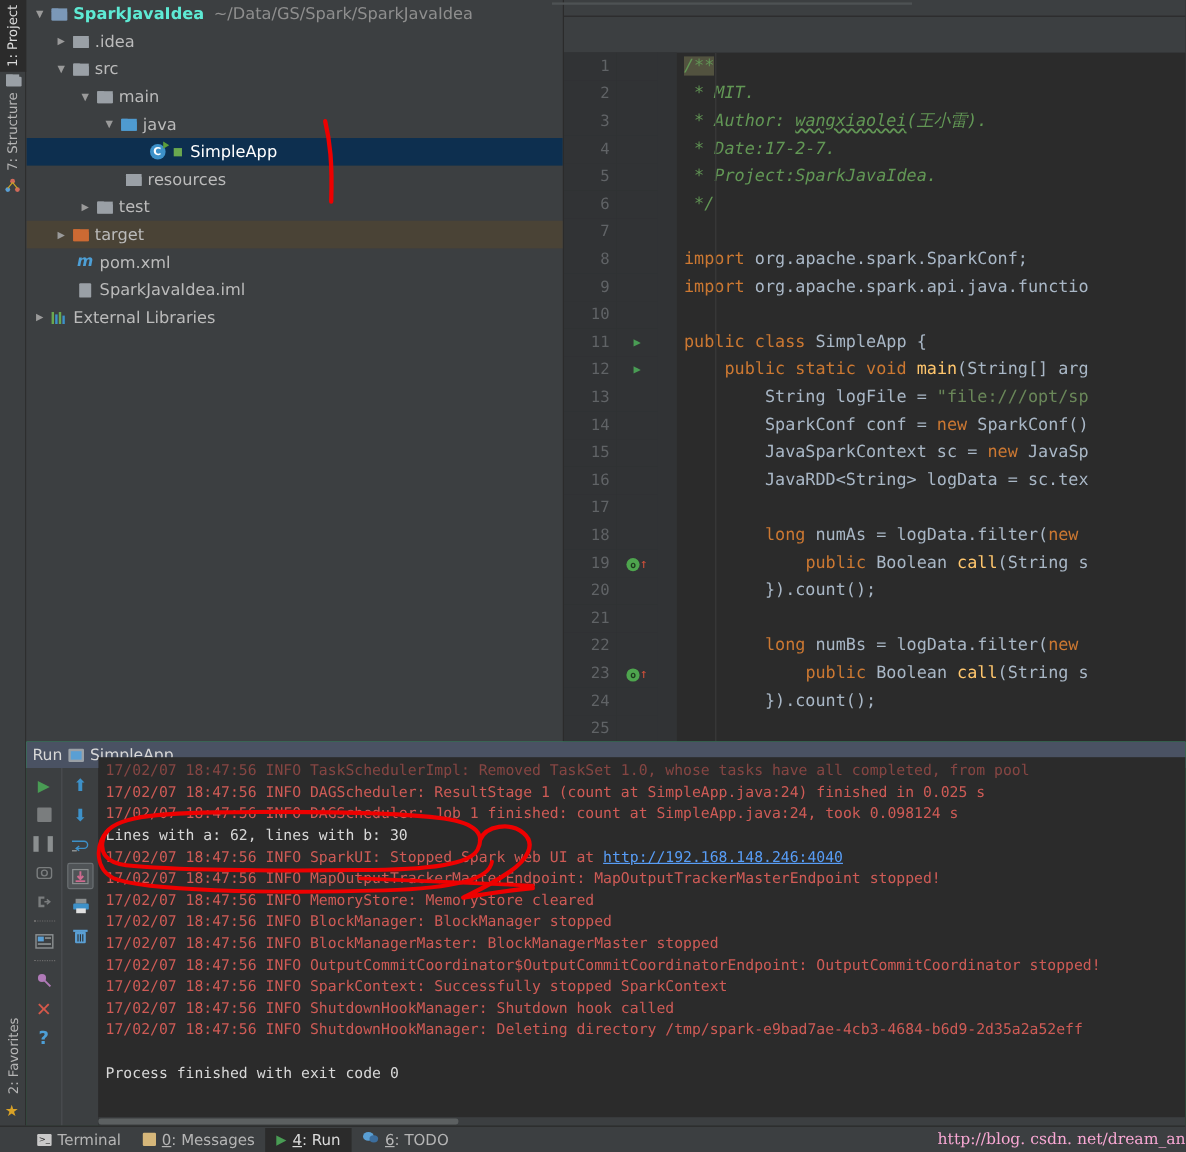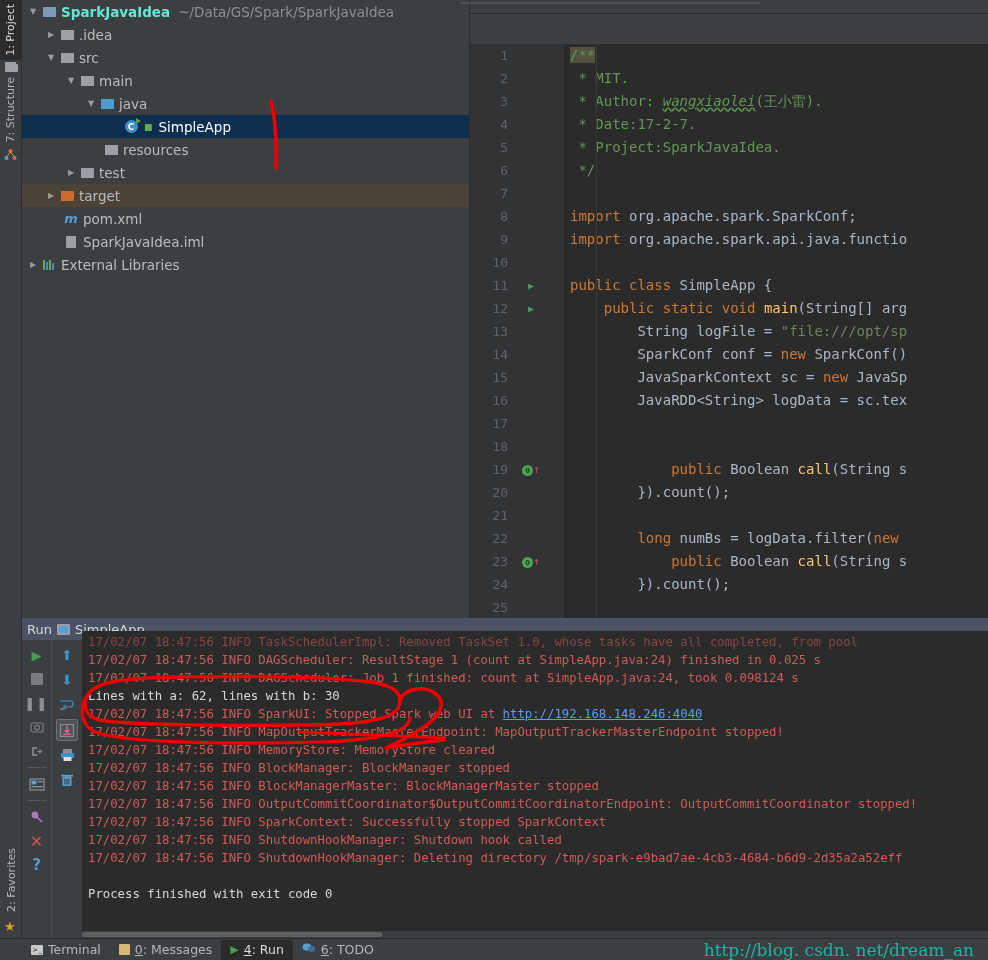--- a/index.html
+++ b/index.html
@@ -81,21 +81,21 @@
   .gmark { width:34px; flex:0 0 34px; background:#313335; position:relative;
      color:#888; font-size:10px; text-align:center; }
   .fold { width:16px; flex:0 0 16px; background:#313335; color:#8c8c8c;
      font-size:10px; text-align:center; }
   .ctext { padding-left:6px; flex:1 1 auto; }
   .gutter-bg { position:absolute; left:0; top:0; width:94px; height:100%;
      background:#313335; }
   .gutter-sep { position:absolute; left:126px; top:0; width:1px; height:100%;
      background:#3b3b3b; }
 
-  .c-cmt   { color:#629755; }
+  .c-cmt   { color:#629755; font-style:italic; }
   .c-cmt-hl{ color:#629755; font-style:italic; background:#52523f; }
   .c-cmt-u { color:#629755; font-style:italic; text-decoration:underline wavy #629755; }
   .c-kw    { color:#cc7832; }
   .c-txt   { color:#a9b7c6; }
   .c-str   { color:#6a8759; }
   .c-meth  { color:#ffc66d; }
 
   .runarrow { color:#499c54; font-size:10px; }
   .ovr { display:inline-block; width:11px; height:11px; border-radius:50%;
     background:#4ea54e; color:#1d3a1d; font-size:8px; font-weight:bold;
@@ -142,22 +142,22 @@
     background:#3c3f41; border-top:1px solid #2b2b2b; display:flex;
     align-items:center; font-size:12.5px; color:#b5b5b5; }
   .sb-item { display:flex; align-items:center; gap:5px; padding:2px 9px;
     height:20px; white-space:nowrap; }
   .sb-item.active { background:#2b2b2b; color:#dcdcdc; }
   .sb-item u { text-decoration:underline; }
   .term-ico { width:12px;height:10px;background:#c9c9c9;color:#2b2b2b;font-size:7px;
     display:flex;align-items:center;justify-content:center;border-radius:1px;}
   .msg-ico { width:11px;height:11px;background:#d6b77a;border-radius:1px; }
   .todo-ico { font-size:11px; }
-  .watermark { margin-left:auto; padding-right:14px; font-size:17px;
-    color:#14b8a6; font-family:"DejaVu Serif","Liberation Serif",serif; }
+  .watermark { margin-left:auto; font-size:13px;
+    color:#f9a8d4; font-family:"DejaVu Serif","Liberation Serif",serif; }
   .leftbot { position:absolute; left:0; top:900px; width:22px; height:38px;
     display:flex; flex-direction:column; align-items:center; }
 
   
   .annot { position:absolute; left:0; top:0; width:988px; height:960px;
     pointer-events:none; }
 </style>
 </head>
 <body>
 
@@ -301,21 +301,21 @@
           <div class="code-line"><div class="gutter">8</div><div class="gmark"></div><div class="fold"></div><div class="ctext"><span class="c-kw">import</span><span class="c-txt"> org.apache.spark.SparkConf;</span></div></div>
           <div class="code-line"><div class="gutter">9</div><div class="gmark"></div><div class="fold">△</div><div class="ctext"><span class="c-kw">import</span><span class="c-txt"> org.apache.spark.api.java.functio</span></div></div>
           <div class="code-line"><div class="gutter">10</div><div class="gmark"></div><div class="fold"></div><div class="ctext"><span class="c-txt"></span></div></div>
           <div class="code-line"><div class="gutter">11</div><div class="gmark"><span class="runarrow">▶</span></div><div class="fold"></div><div class="ctext"><span class="c-kw">public class</span><span class="c-txt"> SimpleApp {</span></div></div>
           <div class="code-line"><div class="gutter">12</div><div class="gmark"><span class="runarrow">▶</span></div><div class="fold">▽</div><div class="ctext"><span class="c-txt">    </span><span class="c-kw">public static void</span><span class="c-txt"> </span><span class="c-meth">main</span><span class="c-txt">(String[] arg</span></div></div>
           <div class="code-line"><div class="gutter">13</div><div class="gmark"></div><div class="fold"></div><div class="ctext"><span class="c-txt">        String logFile = </span><span class="c-str">"file:///opt/sp</span></div></div>
           <div class="code-line"><div class="gutter">14</div><div class="gmark"></div><div class="fold"></div><div class="ctext"><span class="c-txt">        SparkConf conf = </span><span class="c-kw">new</span><span class="c-txt"> SparkConf()</span></div></div>
           <div class="code-line"><div class="gutter">15</div><div class="gmark"></div><div class="fold"></div><div class="ctext"><span class="c-txt">        JavaSparkContext sc = </span><span class="c-kw">new</span><span class="c-txt"> JavaSp</span></div></div>
           <div class="code-line"><div class="gutter">16</div><div class="gmark"></div><div class="fold"></div><div class="ctext"><span class="c-txt">        JavaRDD&lt;String&gt; logData = sc.tex</span></div></div>
           <div class="code-line"><div class="gutter">17</div><div class="gmark"></div><div class="fold"></div><div class="ctext"><span class="c-txt"></span></div></div>
-          <div class="code-line"><div class="gutter">18</div><div class="gmark"></div><div class="fold">▽</div></div>
+          <div class="code-line"><div class="gutter">18</div><div class="gmark"></div><div class="fold">▽</div><div class="ctext"><span class="c-txt">        </span><span class="c-kw">long</span><span class="c-txt"> numAs = logData.filter(</span><span class="c-kw">new</span></div></div>
           <div class="code-line"><div class="gutter">19</div><div class="gmark"><span class="ovr">o</span><span class="ovr-arrow">↑</span></div><div class="fold"><span style="display:inline-block;width:1px;height:23px;background:#5a5a5a;"></span></div><div class="ctext"><span class="c-txt">            </span><span class="c-kw">public</span><span class="c-txt"> Boolean </span><span class="c-meth">call</span><span class="c-txt">(String s</span></div></div>
           <div class="code-line"><div class="gutter">20</div><div class="gmark"></div><div class="fold">△</div><div class="ctext"><span class="c-txt">        }).count();</span></div></div>
           <div class="code-line"><div class="gutter">21</div><div class="gmark"></div><div class="fold"></div><div class="ctext"><span class="c-txt"></span></div></div>
           <div class="code-line"><div class="gutter">22</div><div class="gmark"></div><div class="fold">▽</div><div class="ctext"><span class="c-txt">        </span><span class="c-kw">long</span><span class="c-txt"> numBs = logData.filter(</span><span class="c-kw">new</span></div></div>
           <div class="code-line"><div class="gutter">23</div><div class="gmark"><span class="ovr">o</span><span class="ovr-arrow">↑</span></div><div class="fold"><span style="display:inline-block;width:1px;height:23px;background:#5a5a5a;"></span></div><div class="ctext"><span class="c-txt">            </span><span class="c-kw">public</span><span class="c-txt"> Boolean </span><span class="c-meth">call</span><span class="c-txt">(String s</span></div></div>
           <div class="code-line"><div class="gutter">24</div><div class="gmark"></div><div class="fold">△</div><div class="ctext"><span class="c-txt">        }).count();</span></div></div>
           <div class="code-line"><div class="gutter">25</div><div class="gmark"></div><div class="fold"></div><div class="ctext"><span class="c-txt"></span></div></div>
         </div>
     </div>
   </div>

